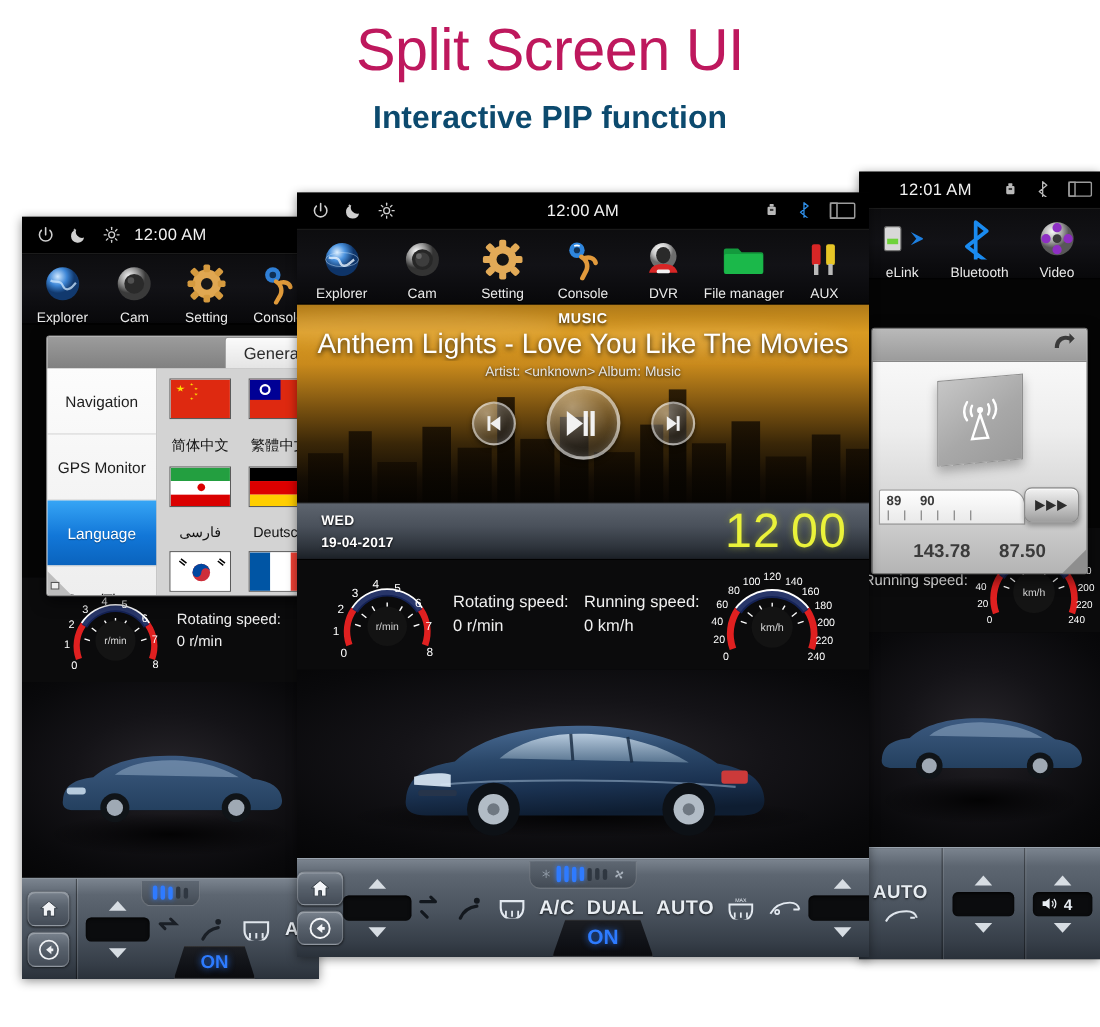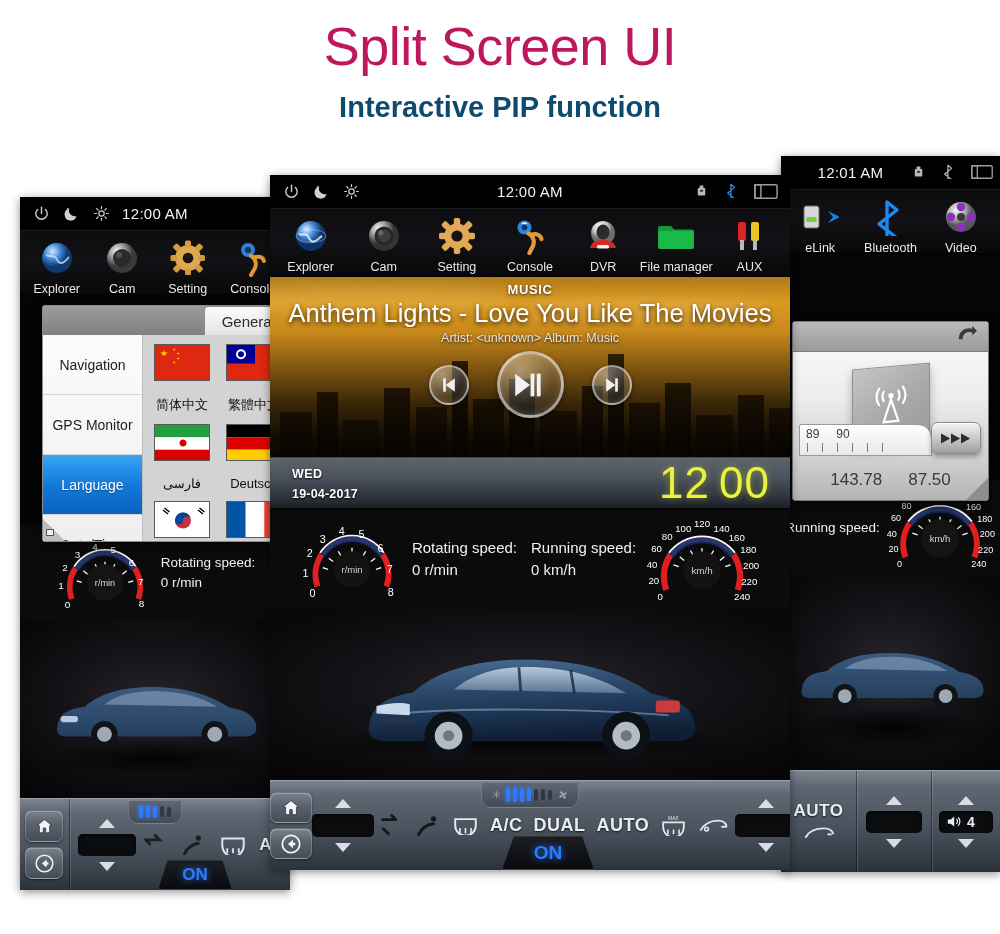--- a/index.html
+++ b/index.html
@@ -814,21 +814,21 @@
                 <path d="M18.5 6a8.5 8.5 0 0 1 0 12" stroke="#e9eef3" stroke-width="1.7" fill="none"></path>
               </svg>
             <span class="vol-num" style="font-size:14px">4</span>
           </div>
           <div class="arrow-dn"></div>
         </div>
       </div>
     </div>
   </div>
 
-  <div class="radio-dlg" style="left:11px; top:165px; width:197px; height:180px;">
+  <div class="radio-dlg" style="left:11px; top:142px; width:197px; height:224px;font-weight:bold;">
     <div class="radio-head">
       <span>
         <svg viewBox="0 0 26 22" width="25" height="21">
             <path d="M5 16 C5 6 13 3 19 5 l0-3 5 5-5 5 0-3 C15 7 9 9 9 16z" fill="#3a3a3a"></path>
           </svg>
       </span>
     </div>
     <div class="radio-stage">
       <div class="antenna-tile">
         <svg viewBox="0 0 48 48" width="44" height="44">

